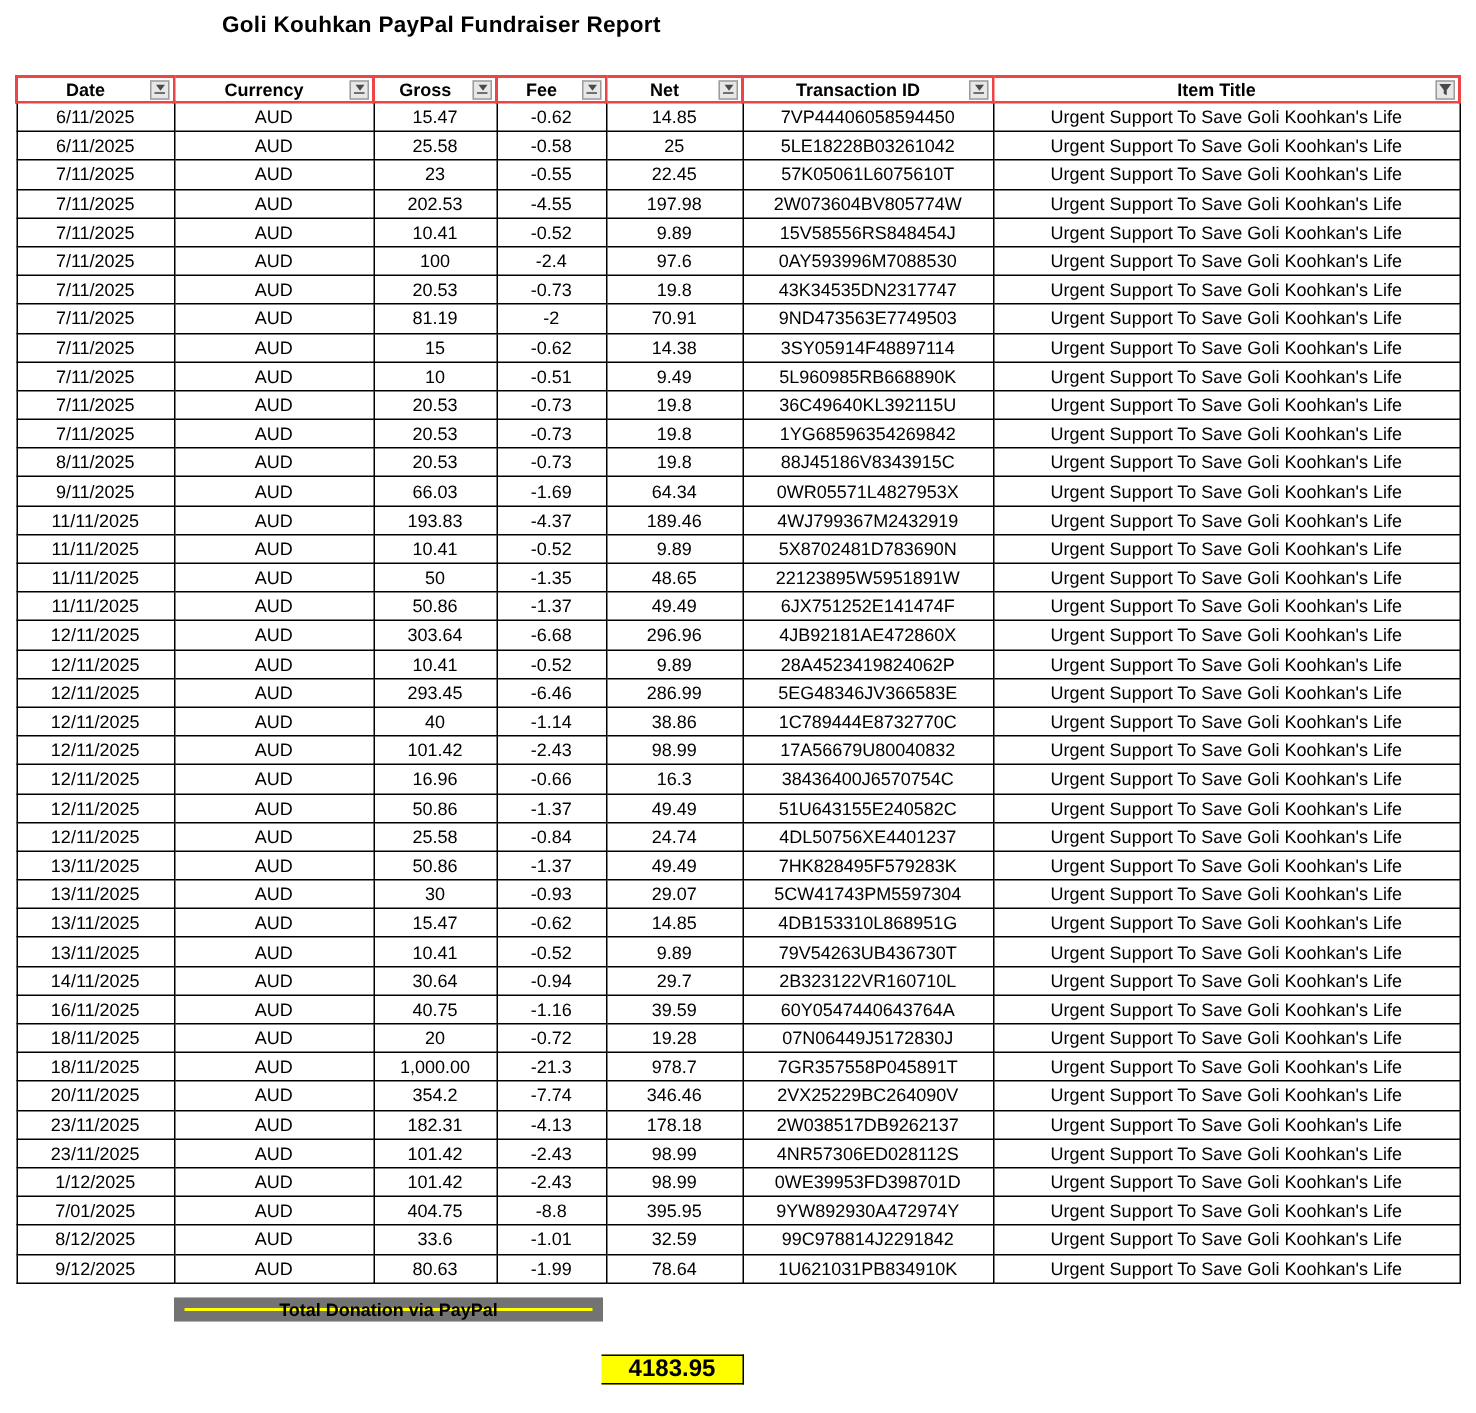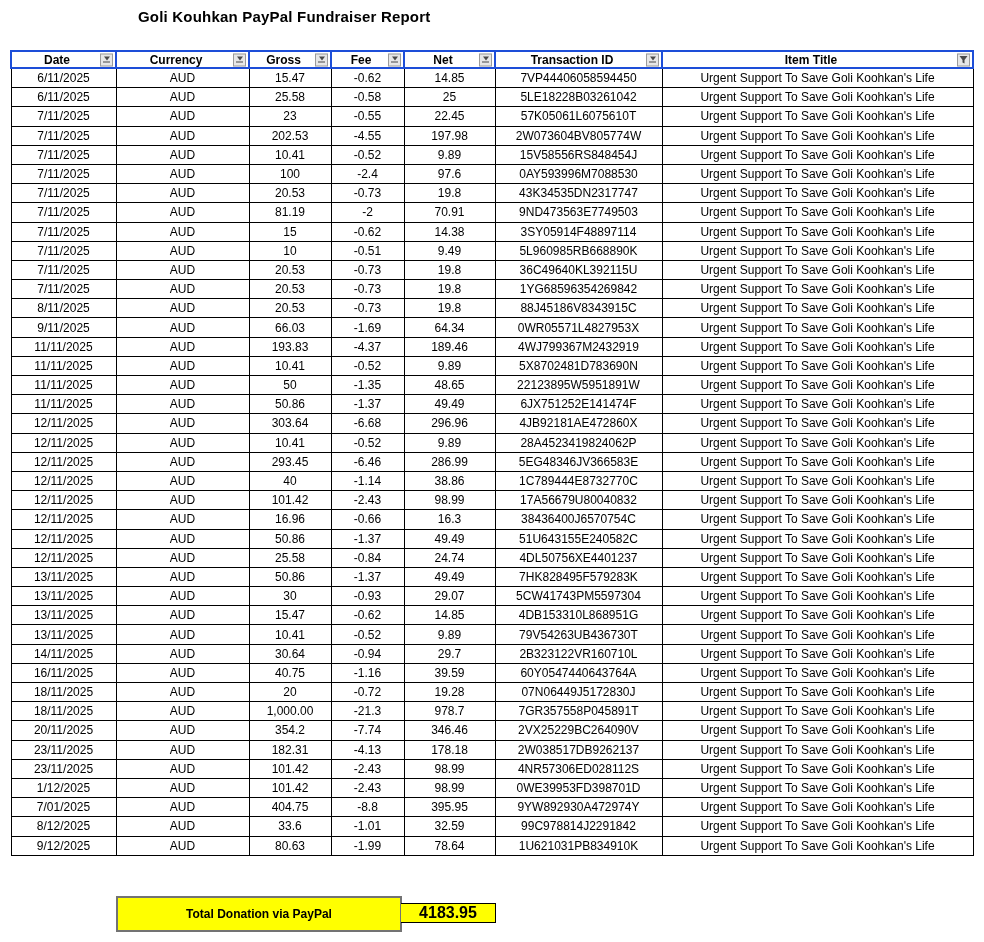--- a/index.html
+++ b/index.html
@@ -2,36 +2,36 @@
 <html><head>
 <meta charset="utf-8">
 <style>
   html,body{margin:0;padding:0;}
   body{
     width:984px;height:942px;position:relative;background:#ffffff;
     font-family:"Liberation Sans","DejaVu Sans",sans-serif;color:#000;
     overflow:hidden;
   }
   .page-title{
-    position:absolute;left:138px;top:8px;margin:0;
+    position:absolute;left:148px;top:8px;margin:0;
     font-size:15px;font-weight:bold;letter-spacing:0.2px;
   }
   .report-table{
     position:absolute;left:10px;top:50px;width:962px;
     border-collapse:collapse;table-layout:fixed;
   }
   .report-table col.c-date{width:105px;}
   .report-table col.c-currency{width:133px;}
   .report-table col.c-gross{width:82px;}
   .report-table col.c-fee{width:73px;}
   .report-table col.c-net{width:91px;}
   .report-table col.c-txid{width:167px;}
   .report-table col.c-item{width:311px;}
   .report-table th{
-    position:relative;border:2px solid #1d4ed8;background:#fff;
+    position:relative;border:2px solid #ef4444;background:#fff;
     height:15px;padding:0 15px 0 2px;
     font-size:12px;font-weight:bold;text-align:center;
     white-space:nowrap;overflow:hidden;
   }
   .report-table td{
     border:1px solid #000;height:18.2px;padding:0 2px;
     font-size:12px;text-align:center;vertical-align:middle;
     white-space:nowrap;overflow:hidden;
   }
   .filter-btn{
@@ -42,22 +42,22 @@
     flex-direction:column;cursor:pointer;
   }
   .arrow-glyph{
     width:0;height:0;
     border-left:3px solid transparent;border-right:3px solid transparent;
     border-top:4px solid #4a4a4a;margin-bottom:1px;
   }
   .arrow-base{width:7px;height:1px;background:#4a4a4a;}
   .funnel-svg{display:block;}
   .total-label-box{
-    position:absolute;left:116px;top:896px;width:286px;height:36px;
-    box-sizing:border-box;border:2px solid #737373;
+    position:absolute;left:116px;top:865px;width:286px;height:16px;
+    box-sizing:border-box;border:7px solid #737373;
     display:flex;align-items:center;justify-content:center;
     font-size:12px;font-weight:bold;
   }
   .total-value-box{
     position:absolute;left:401px;top:903px;width:95px;height:20px;
     box-sizing:border-box;border:1px solid #000;border-left:none;
     display:flex;align-items:center;justify-content:center;
     font-size:16px;font-weight:bold;
   }
 </style>

